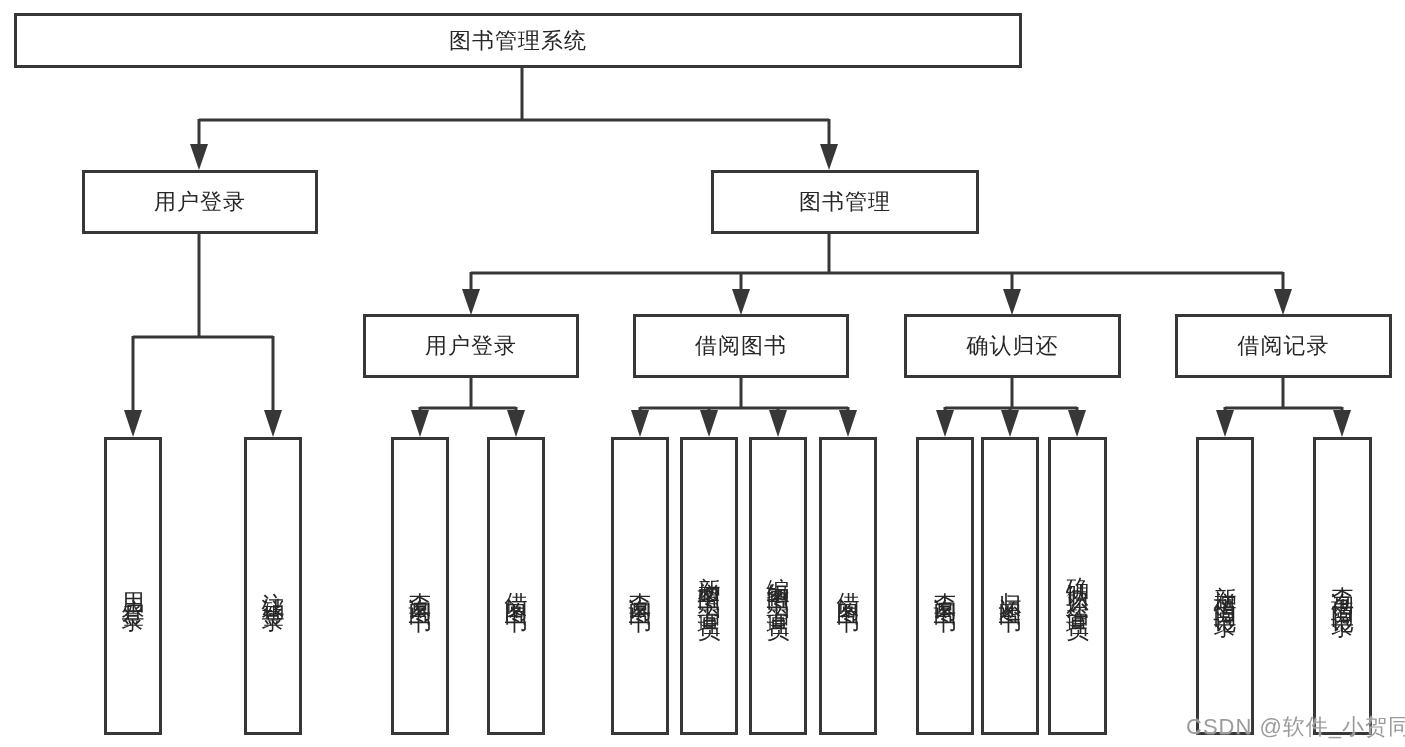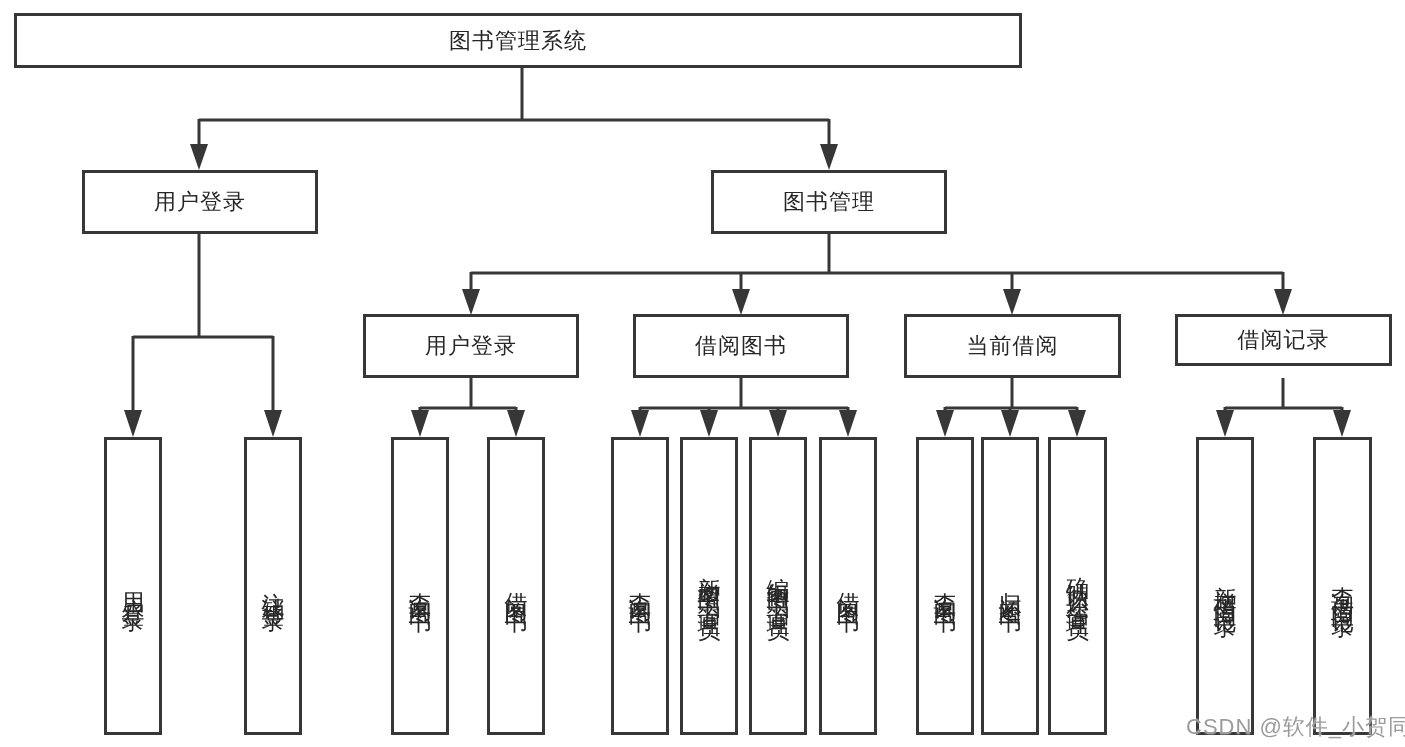--- a/index.html
+++ b/index.html
@@ -128,26 +128,26 @@
       <polygon points="1068,410 1086,410 1077,437"></polygon>
 
       <polygon points="1216,410 1234,410 1225,437"></polygon>
       <polygon points="1333,410 1351,410 1342,437"></polygon>
     </g>
   </svg>
 
   <div class="node node-h" style="left:14px; top:13px; width:1008px; height:55px;">图书管理系统</div>
 
   <div class="node node-h" style="left:82px; top:170px; width:236px; height:64px;">用户登录</div>
-  <div class="node node-h" style="left:711px; top:170px; width:236px; height:64px;">图书管理</div>
+  <div class="node node-h" style="left:711px; top:170px; width:268px; height:64px;">图书管理</div>
 
   <div class="node node-h" style="left:363px; top:314px; width:216px; height:64px;">用户登录</div>
   <div class="node node-h" style="left:633px; top:314px; width:216px; height:64px;">借阅图书</div>
-  <div class="node node-h" style="left:904px; top:314px; width:217px; height:64px;">当前借阅</div>
-  <div class="node node-h" style="left:1175px; top:314px; width:217px; height:52px;">借阅记录</div>
+  <div class="node node-h" style="left:904px; top:314px; width:217px; height:64px;">确认归还</div>
+  <div class="node node-h" style="left:1175px; top:314px; width:217px; height:64px;">借阅记录</div>
 
   <div class="node node-v" style="left:104px; top:437px; width:58px; height:298px;">用户登录</div>
   <div class="node node-v" style="left:244px; top:437px; width:58px; height:298px;">注销登录</div>
 
   <div class="node node-v" style="left:391px; top:437px; width:58px; height:298px;">查询图书</div>
   <div class="node node-v" style="left:487px; top:437px; width:58px; height:298px;">借阅图书</div>
 
   <div class="node node-v" style="left:611px; top:437px; width:58px; height:298px;">查询图书</div>
   <div class="node node-v" style="left:680px; top:437px; width:58px; height:298px;">新增图书（管理员）</div>
   <div class="node node-v" style="left:749px; top:437px; width:58px; height:298px;">编辑图书（管理员）</div>

